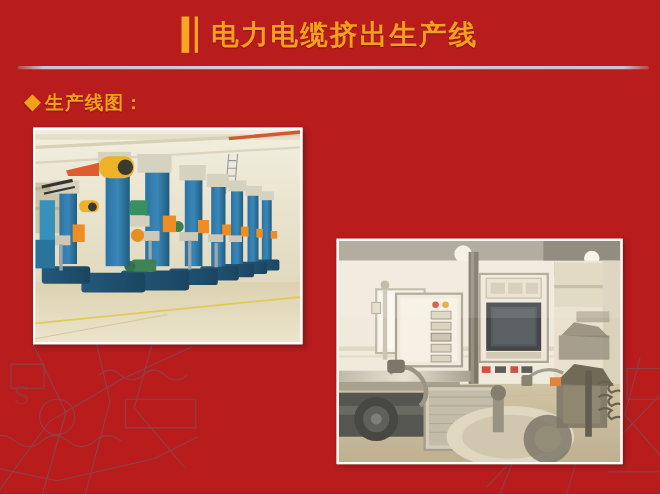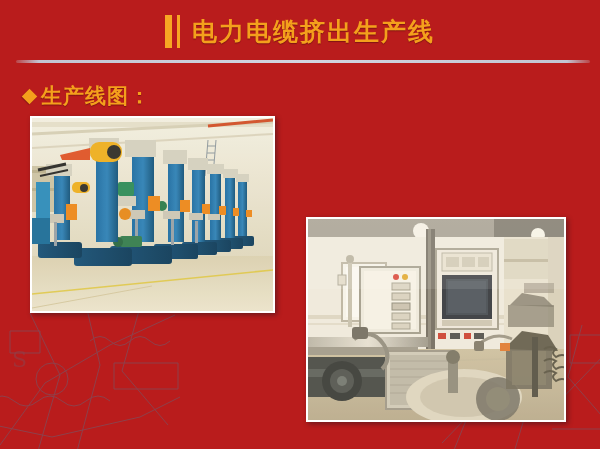--- a/index.html
+++ b/index.html
@@ -79,21 +79,21 @@
   }
 
   
   .subhead {
     position: absolute;
     left: 24px;
     top: 82px;
     display: flex;
     align-items: center;
     color: #f4a01c;
-    font-size: 21px;
+    font-size: 17px;
     font-weight: bold;
     letter-spacing: 1px;
     text-shadow: 0 1px 1px rgba(0,0,0,0.30);
   }
   .diamond {
     width: 11px;
     height: 11px;
     background: #f4a01c;
     transform: rotate(45deg);
     margin-right: 6px;

